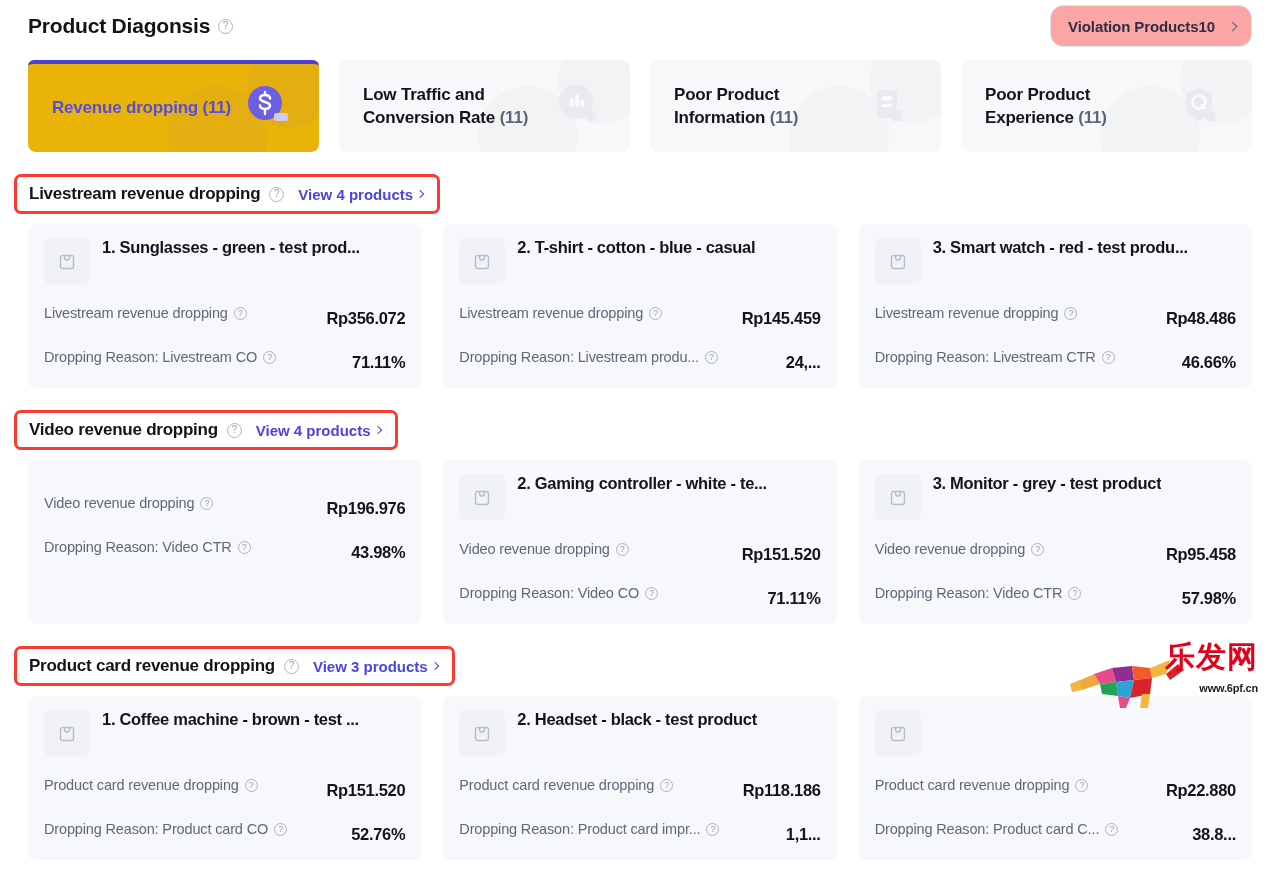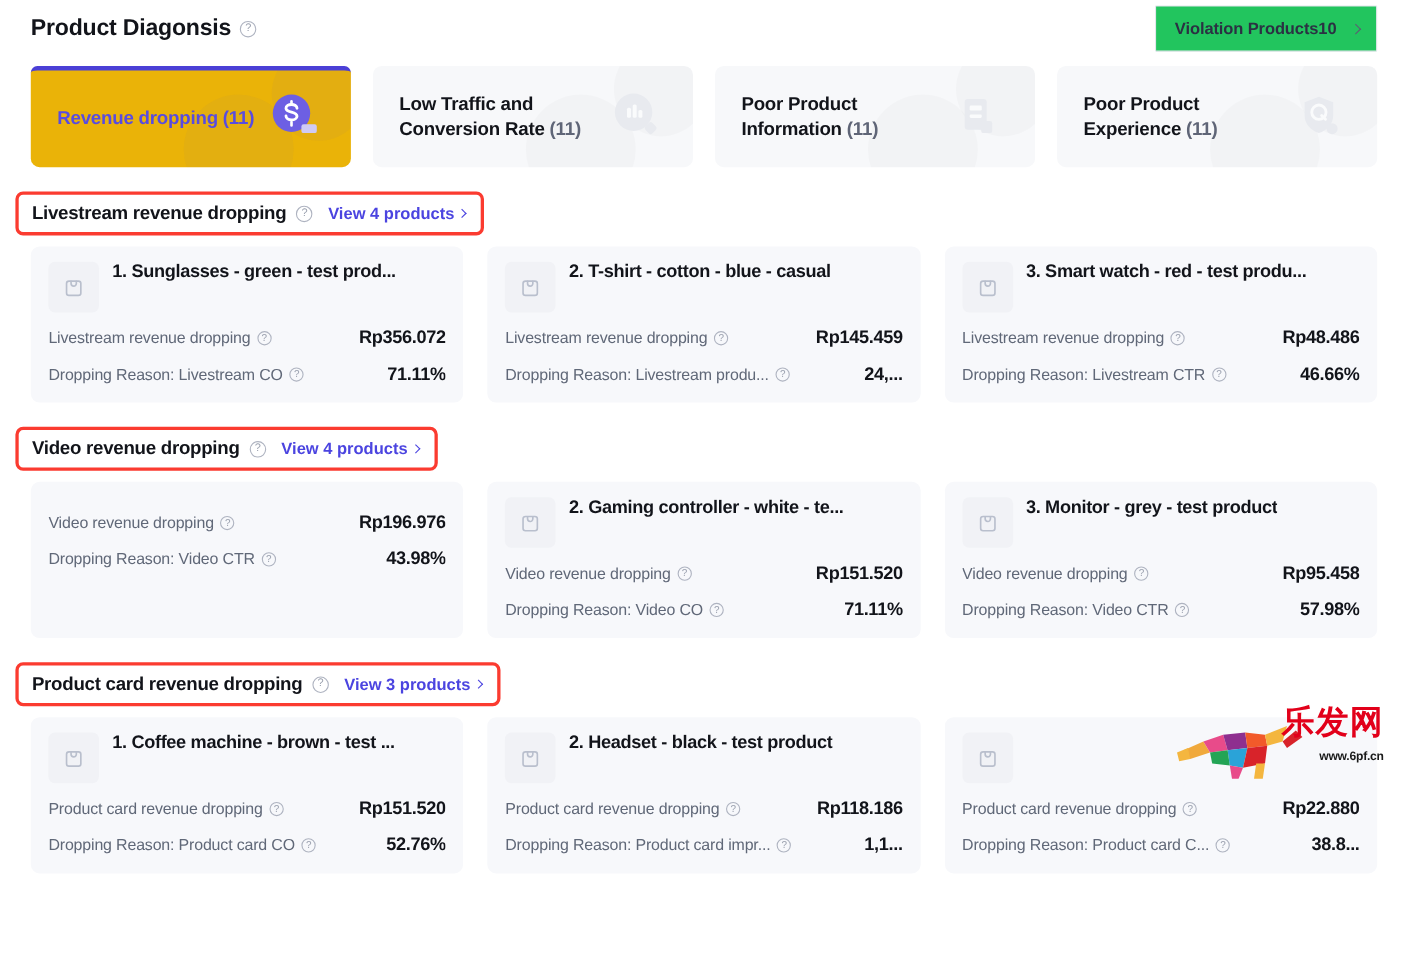--- a/index.html
+++ b/index.html
@@ -49,22 +49,22 @@
   }
   .qmark.sm { width: 13px; height: 13px; font-size: 9px; border-width: 1px; }
 
   .violation-btn {
     display: flex;
     align-items: center;
     gap: 14px;
     height: 42px;
     padding: 0 15px 0 17px;
     border: 1px solid #e3e6ec;
-    border-radius: 1px;
-    background: #22c55e;
+    border-radius: 13px;
+    background: #fca5a5;
     cursor: pointer;
     font-size: 15px;
     font-weight: bold;
     color: #2b3143;
     letter-spacing: -0.1px;
   }
   .chev {
     display: inline-block;
     width: 7px; height: 7px;
     border-right: 1.6px solid #5a6072;
@@ -230,20 +230,21 @@
     margin-left: auto;
     font-size: 16.5px;
     font-weight: bold;
     color: #12141a;
     letter-spacing: -0.3px;
     white-space: nowrap;
     flex: none;
     max-width: 100%;
     overflow: hidden;
     text-overflow: ellipsis;
+    margin-top: 11px;
   }
   .metric-row.tight .metric-label { flex: 1 1 auto; }
   .metric-row.tight .metric-value { margin-left: 0; }
 
   
   .watermark {
     position: absolute;
     right: 14px;
     bottom: 4px;
     width: 200px;

